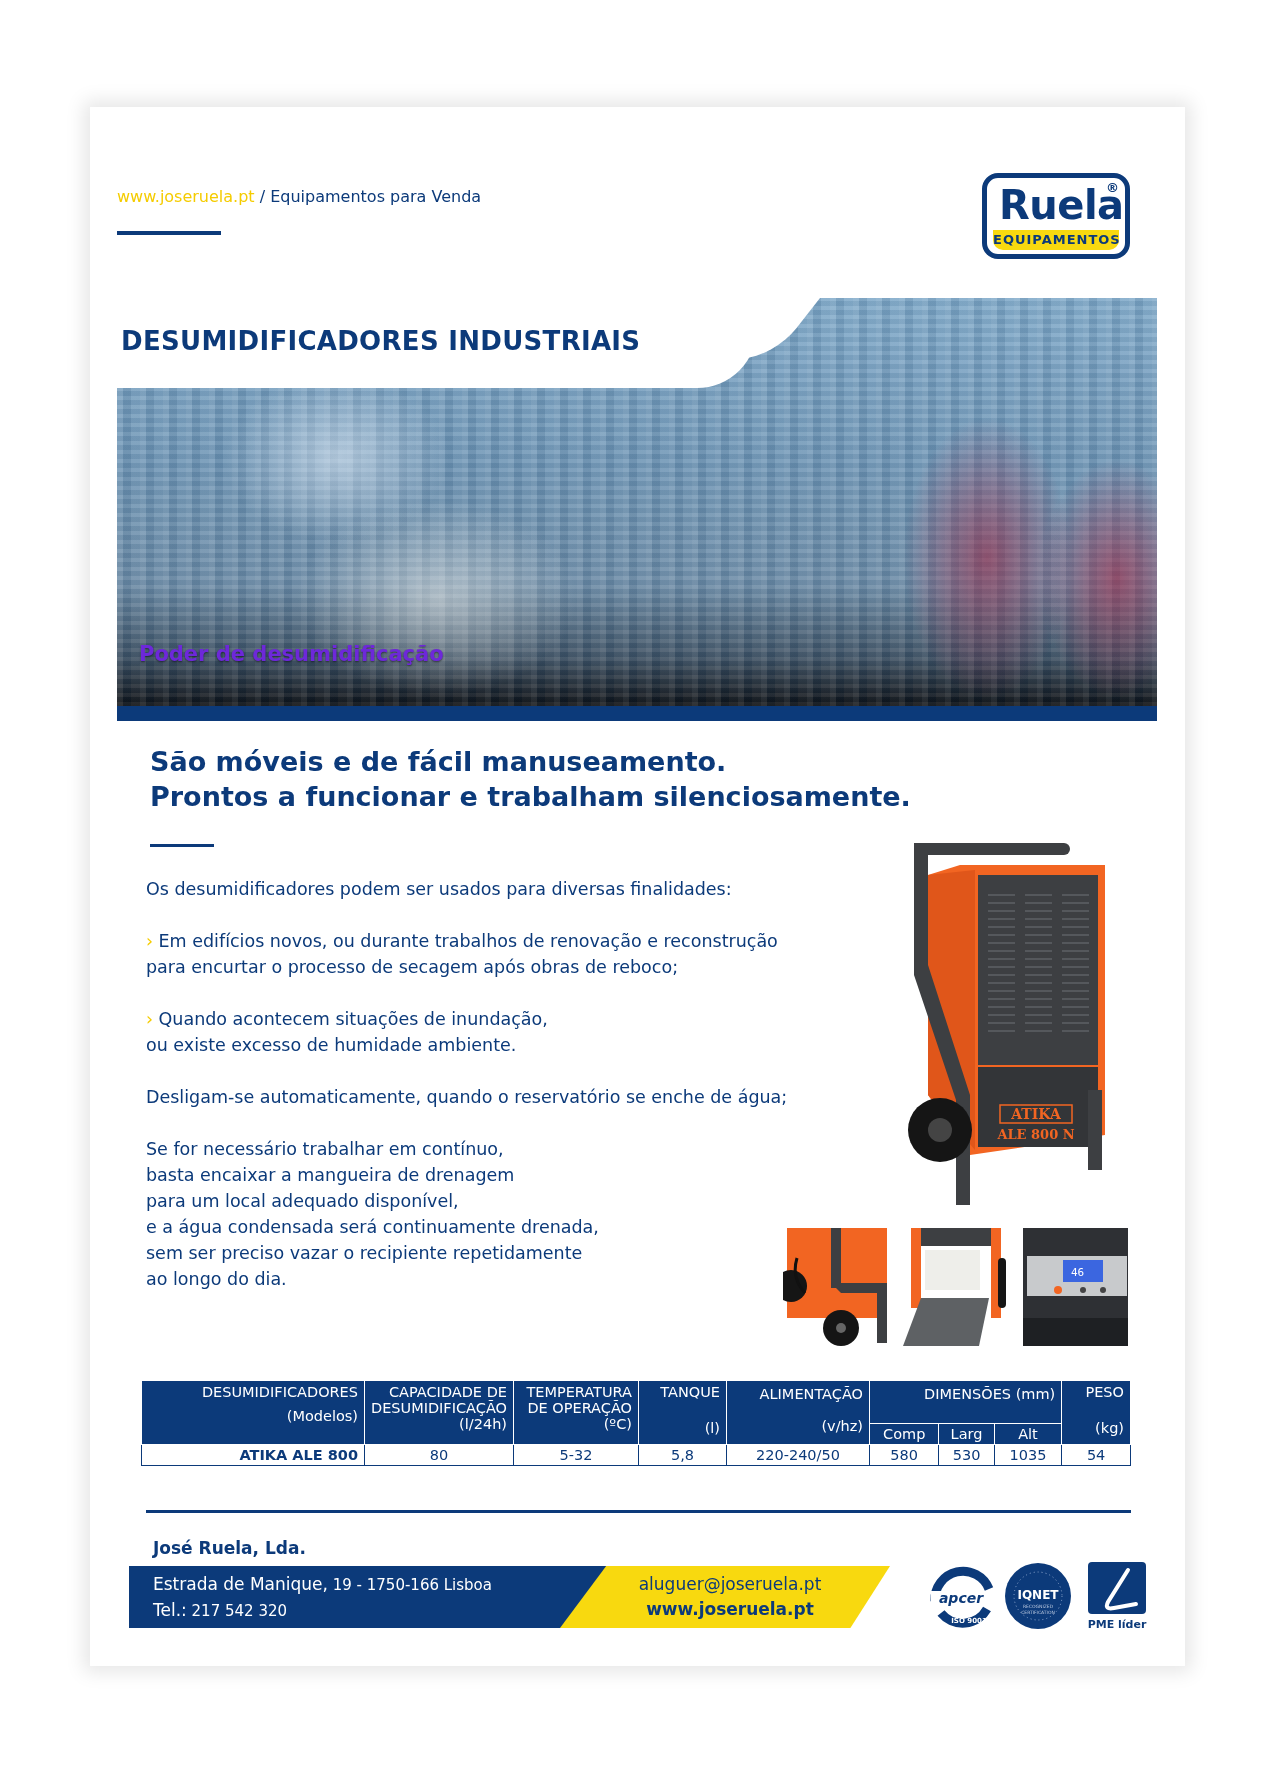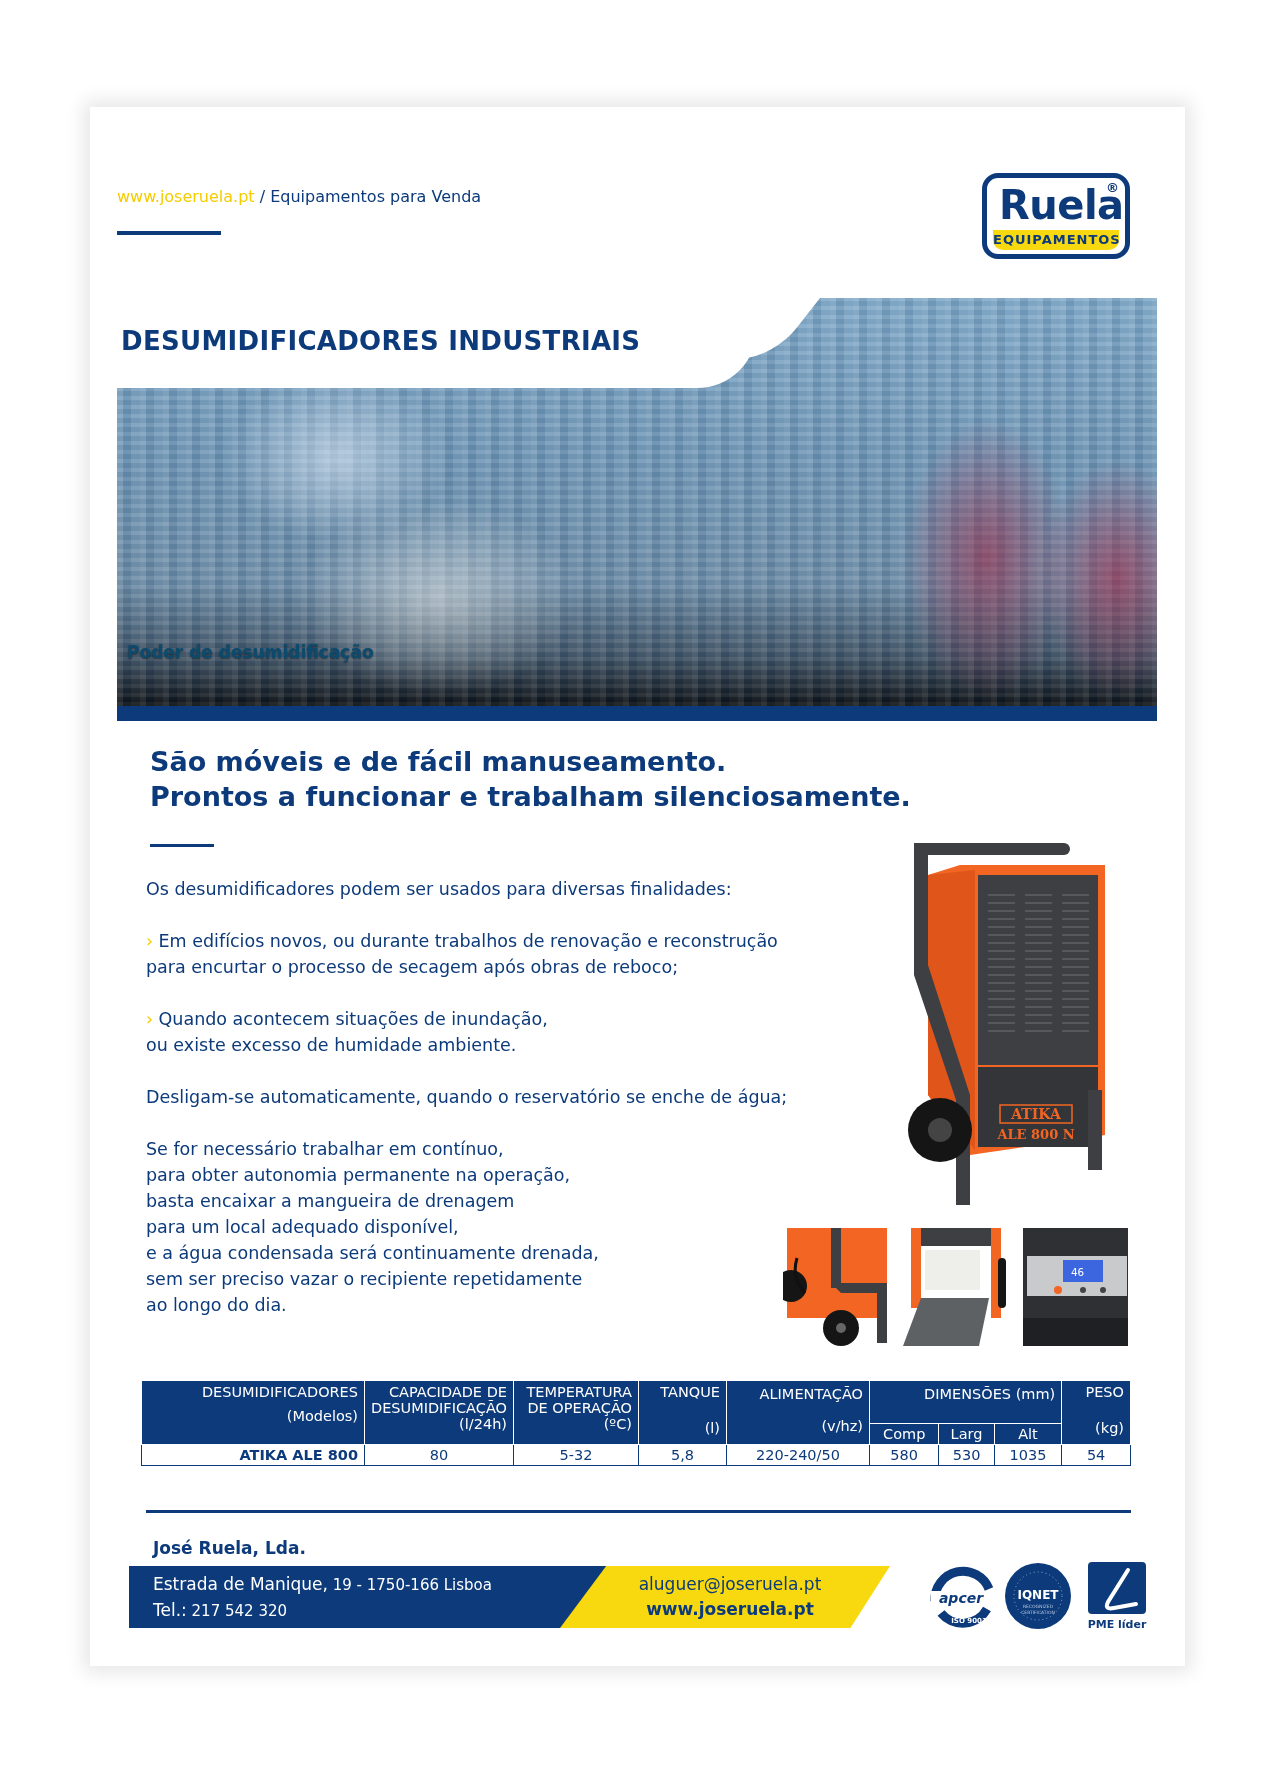--- a/index.html
+++ b/index.html
@@ -29,21 +29,21 @@
       radial-gradient(ellipse 160px 120px at 220px 160px, rgba(230,240,250,0.55), rgba(230,240,250,0) 70%),
       radial-gradient(ellipse 200px 140px at 320px 300px, rgba(240,240,235,0.50), rgba(240,240,235,0) 70%),
       repeating-linear-gradient(90deg, rgba(255,255,255,0.10) 0 6px, rgba(40,70,100,0.10) 6px 14px, rgba(255,255,255,0.05) 14px 23px),
       repeating-linear-gradient(0deg, rgba(255,255,255,0.08) 0 4px, rgba(30,60,90,0.08) 4px 9px),
       linear-gradient(180deg, #7fa9c9 0%, #6e95b5 40%, #6b8ba6 70%, #3b4e60 88%, #05070a 100%); }
   .hero-cut { left:117px; top:298px; width:640px; height:90px; background:#fff;
               border-bottom-right-radius:60px; }
   .hero-cut2 { left:700px; top:298px; width:120px; height:60px; background:#fff;
                transform:skewX(-38deg); transform-origin:top left; border-bottom-right-radius:30px; }
   .title { left:121px; top:326px; font-size:26px; font-weight:bold; color:#0c3a7a; letter-spacing:0.3px; white-space:nowrap; }
-  .caption { left:127px; top:642px; font-size:17px; font-weight:bold; color:#0c4a6e; white-space:nowrap;
+  .caption { left:139px; top:642px; font-size:21px; font-weight:bold; color:#6d28d9; white-space:nowrap;
              text-shadow:0 1px 2px rgba(0,0,0,0.5); }
   .band-blue { left:117px; top:706px; width:1040px; height:15px; background:#0c3a7a; }
   .headline { left:150px; top:744px; font-size:27px; font-weight:bold; color:#0c3a7a; line-height:35px; white-space:nowrap; }
   .body { left:146px; top:876px; font-size:17.5px; color:#0c3a7a; line-height:26px; white-space:nowrap; }
   .body p { margin:0; }
   .body .gap { height:26px; }
   .chev { color:#f5cc00; }
   
   .product { left:900px; top:835px; width:215px; height:370px; }
   .thumbs { left:783px; top:1228px; width:345px; height:118px; }
@@ -103,21 +103,20 @@
   <div class="gap"></div>
   <p><span class="chev">›</span><span> Em edifícios novos, ou durante trabalhos de renovação e reconstrução</span></p>
   <p> para encurtar o processo de secagem após obras de reboco;</p>
   <div class="gap"></div>
   <p><span class="chev">›</span><span> Quando acontecem situações de inundação,</span></p>
   <p>ou existe excesso de humidade ambiente.</p>
   <div class="gap"></div>
   <p>Desligam-se automaticamente, quando o reservatório se enche de água;</p>
   <div class="gap"></div>
   <p>Se for necessário trabalhar em contínuo,</p>
-  <p>para obter autonomia permanente na operação,</p>
   <p>basta encaixar a mangueira de drenagem</p>
   <p>para um local adequado disponível,</p>
   <p>e a água condensada será continuamente drenada,</p>
   <p>sem ser preciso vazar o recipiente repetidamente</p>
   <p>ao longo do dia.</p>
 </div>
 
 <svg class="abs product" viewBox="0 0 215 370">
 
   <rect x="20" y="8" width="150" height="12" rx="6" fill="#3d3f42"></rect>

